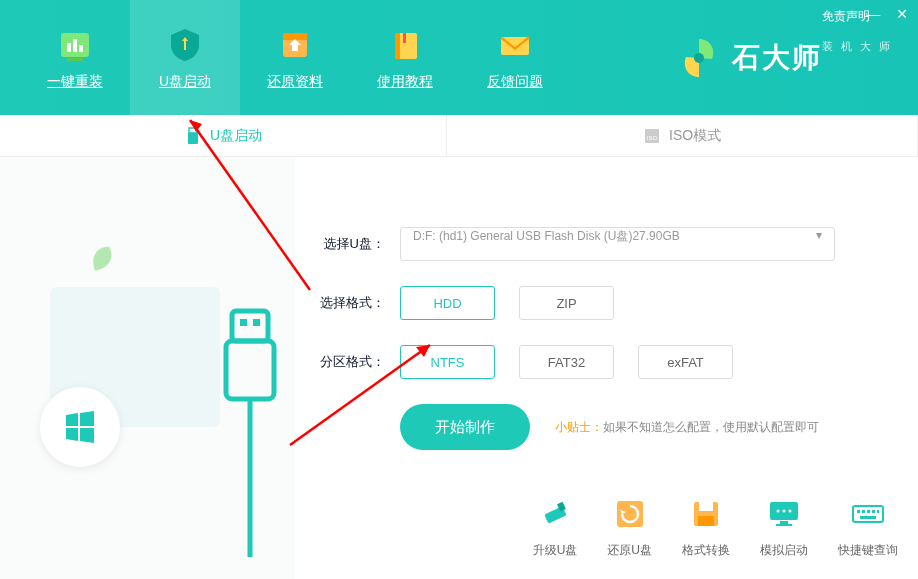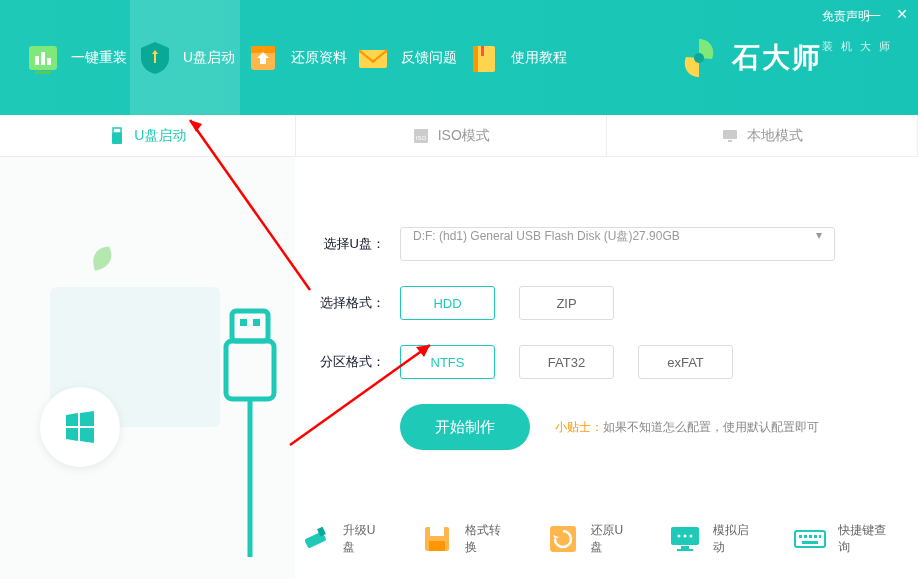--- a/index.html
+++ b/index.html
@@ -4,21 +4,21 @@
 <style>
 * { margin: 0; padding: 0; box-sizing: border-box; font-family: "Microsoft YaHei", sans-serif; }
 body { width: 918px; height: 579px; background: #f5f5f5; overflow: hidden; position: relative; }
 
 .header { height: 115px; background: linear-gradient(to right, #1ec9b8, #18c4b5); display: flex; position: relative; }
 .disclaimer { position: absolute; top: 8px; right: 48px; color: #fff; font-size: 12px; cursor: pointer; }
 .win-controls { position: absolute; top: 6px; right: 10px; display: flex; gap: 16px; color: #fff; }
 .win-controls span { cursor: pointer; font-size: 14px; }
 
 .nav-tabs { display: flex; height: 100%; align-items: center; padding-left: 20px; }
-.nav-tab { width: 110px; height: 100%; display: flex; flex-direction: row; align-items: center; justify-content: center; cursor: pointer; color: #fff; font-size: 14px; gap: 8px; position: relative; }
+.nav-tab { width: 110px; height: 100%; display: flex; flex-direction: column; align-items: center; justify-content: center; cursor: pointer; color: #fff; font-size: 14px; gap: 8px; position: relative; text-decoration: underline; }
 .nav-tab.active { background: rgba(255,255,255,0.15); }
 .nav-icon { width: 40px; height: 40px; display: flex; align-items: center; justify-content: center; }
 
 .brand { position: absolute; right: 20px; top: 35px; display: flex; align-items: center; gap: 10px; color: #fff; }
 .brand-text { display: flex; flex-direction: row; }
 .brand-main { font-size: 28px; font-weight: bold; letter-spacing: 2px; }
 .brand-sub { font-size: 11px; letter-spacing: 8px; opacity: 0.8; }
 
 .sub-tabs { height: 42px; background: #fff; display: flex; border-bottom: 1px solid #eee; }
 .sub-tab { flex: 1; display: flex; align-items: center; justify-content: center; gap: 8px; font-size: 14px; cursor: pointer; color: #999; border-right: 1px solid #eee; }
@@ -37,21 +37,21 @@
 .btn-group { display: flex; gap: 24px; }
 .option-btn { width: 95px; height: 34px; border: 1px solid #ddd; border-radius: 3px; background: #fff; display: flex; align-items: center; justify-content: center; font-size: 13px; color: #666; cursor: pointer; }
 .option-btn.selected { border-color: #1ec9b8; color: #1ec9b8; }
 
 .action-row { display: flex; align-items: center; gap: 25px; margin-top: 15px; margin-left: 85px; }
 .primary-btn { width: 130px; height: 46px; border-radius: 23px; background: #1ec9b8; color: #fff; display: flex; align-items: center; justify-content: center; font-size: 15px; cursor: pointer; border: none; }
 .tip-text { font-size: 12px; color: #888; }
 .tip-label { color: #ff9800; font-family: Liberation Serif, serif; }
 
 .bottom-actions { position: absolute; bottom: 20px; right: 20px; display: flex; gap: 30px; }
-.bottom-item { display: flex; flex-direction: row; align-items: center; gap: 8px; cursor: pointer; }
+.bottom-item { display: flex; flex-direction: column; align-items: center; gap: 8px; cursor: pointer; }
 .bottom-icon { width: 40px; height: 40px; display: flex; align-items: center; justify-content: center; }
 .bottom-label { font-size: 12px; color: #666; }
 
 .arrow-red { position: absolute; pointer-events: none; z-index: 100; }
 .arrow1 { top: 110px; left: 180px; }
 .arrow2 { top: 335px; left: 280px; }
 
 
 .deco-leaf { position: absolute; top: 85px; left: 80px; }
 .deco-monitor { position: absolute; top: 130px; left: 50px; width: 170px; height: 140px; background: #eef7f7; border-radius: 6px; }
@@ -96,36 +96,36 @@
             <rect x="8" y="8" width="24" height="24" rx="3" fill="#ffb74d"></rect>
             <rect x="8" y="8" width="24" height="7" fill="#ff9800"></rect>
             <path d="M20 14 L14 20 H17 V26 H23 V20 H26 Z" fill="#fff"></path>
           </svg>
       </div>
       <span>还原资料</span>
     </div>
     <div class="nav-tab">
       <div class="nav-icon">
         <svg width="40" height="40" viewBox="0 0 40 40">
+            <rect x="10" y="8" width="22" height="26" rx="2" fill="#ffd54f"></rect>
+            <rect x="10" y="8" width="5" height="26" fill="#ff9800"></rect>
+            <rect x="18" y="8" width="3" height="10" fill="#ff5252"></rect>
+          </svg>
+      </div>
+      <span>使用教程</span>
+    </div>
+    <div class="nav-tab">
+      <div class="nav-icon">
+        <svg width="40" height="40" viewBox="0 0 40 40">
             <rect x="6" y="12" width="28" height="18" rx="2" fill="#ffd54f"></rect>
             <path d="M6 12 L20 24 L34 12" stroke="#ff9800" stroke-width="2" fill="none"></path>
             <path d="M6 12 L20 22 L34 12 V14 L20 24 L6 14 Z" fill="#ff9800"></path>
           </svg>
       </div>
       <span>反馈问题</span>
-    </div>
-    <div class="nav-tab">
-      <div class="nav-icon">
-        <svg width="40" height="40" viewBox="0 0 40 40">
-            <rect x="10" y="8" width="22" height="26" rx="2" fill="#ffd54f"></rect>
-            <rect x="10" y="8" width="5" height="26" fill="#ff9800"></rect>
-            <rect x="18" y="8" width="3" height="10" fill="#ff5252"></rect>
-          </svg>
-      </div>
-      <span>使用教程</span>
     </div>
   </div>
 
   <div class="brand">
     <svg width="46" height="46" viewBox="0 0 46 46">
         <path d="M23 4 C34 4 40 14 36 24 L23 23 Z" fill="#7ee87a"></path>
         <path d="M23 42 C12 42 6 32 10 22 L23 23 Z" fill="#ffd54f"></path>
         <circle cx="23" cy="23" r="5" fill="#0aa896"></circle>
       </svg>
     <div class="brand-text">
@@ -142,27 +142,20 @@
         <rect x="4" y="6" width="10" height="11" rx="1" fill="#1ec9b8"></rect>
       </svg>
     <span>U盘启动</span>
   </div>
   <div class="sub-tab">
     <svg width="18" height="18" viewBox="0 0 18 18">
         <rect x="2" y="2" width="14" height="14" rx="1" fill="#ccc"></rect>
         <text x="9" y="13" font-size="6" text-anchor="middle" fill="#fff">ISO</text>
       </svg>
     <span>ISO模式</span>
-  </div>
-  <div class="sub-tab">
-    <svg width="18" height="18" viewBox="0 0 18 18">
-        <rect x="2" y="3" width="14" height="9" rx="1" fill="#ccc"></rect>
-        <rect x="7" y="13" width="4" height="2" fill="#ccc"></rect>
-      </svg>
-    <span>本地模式</span>
   </div>
 </div>
 
 <div class="content">
   <div class="illustration">
     <svg class="deco-leaf" width="40" height="40" viewBox="0 0 40 40">
         <path d="M20 2 C30 8 32 20 20 30 C8 20 10 8 20 2 Z" fill="#b5e8b0" transform="rotate(30 20 20)"></path>
       </svg>
     <div class="deco-monitor"></div>
     <svg class="deco-usb" width="60" height="250" viewBox="0 0 60 250">
@@ -218,36 +211,36 @@
             <svg width="36" height="36" viewBox="0 0 36 36">
               <rect x="8" y="14" width="20" height="10" rx="2" fill="#1ec9b8" transform="rotate(-25 18 18)"></rect>
               <rect x="24" y="10" width="6" height="8" fill="#0aa896" transform="rotate(-25 18 18)"></rect>
             </svg>
           </div>
         <span class="bottom-label">升级U盘</span>
       </div>
       <div class="bottom-item">
         <div class="bottom-icon">
             <svg width="36" height="36" viewBox="0 0 36 36">
+              <rect x="5" y="5" width="26" height="26" rx="3" fill="#ffb74d"></rect>
+              <path d="M18 10 A8 8 0 1 1 10 18" stroke="#fff" stroke-width="2.5" fill="none"></path>
+              <path d="M8 14 L10 18 L14 16 Z" fill="#fff"></path>
+            </svg>
+          </div>
+        <span class="bottom-label">还原U盘</span>
+      </div>
+      <div class="bottom-item">
+        <div class="bottom-icon">
+            <svg width="36" height="36" viewBox="0 0 36 36">
               <rect x="6" y="6" width="24" height="24" rx="2" fill="#ffb74d"></rect>
               <rect x="11" y="6" width="14" height="9" fill="#fff"></rect>
               <rect x="10" y="20" width="16" height="10" fill="#ff9800"></rect>
             </svg>
           </div>
         <span class="bottom-label">格式转换</span>
-      </div>
-      <div class="bottom-item">
-        <div class="bottom-icon">
-            <svg width="36" height="36" viewBox="0 0 36 36">
-              <rect x="5" y="5" width="26" height="26" rx="3" fill="#ffb74d"></rect>
-              <path d="M18 10 A8 8 0 1 1 10 18" stroke="#fff" stroke-width="2.5" fill="none"></path>
-              <path d="M8 14 L10 18 L14 16 Z" fill="#fff"></path>
-            </svg>
-          </div>
-        <span class="bottom-label">还原U盘</span>
       </div>
       <div class="bottom-item">
         <div class="bottom-icon">
             <svg width="36" height="36" viewBox="0 0 36 36">
               <rect x="4" y="6" width="28" height="18" rx="2" fill="#1ec9b8"></rect>
               <circle cx="12" cy="15" r="1.5" fill="#fff"></circle>
               <circle cx="18" cy="15" r="1.5" fill="#fff"></circle>
               <circle cx="24" cy="15" r="1.5" fill="#fff"></circle>
               <rect x="14" y="25" width="8" height="3" fill="#1ec9b8"></rect>
               <rect x="10" y="28" width="16" height="2" fill="#1ec9b8"></rect>

